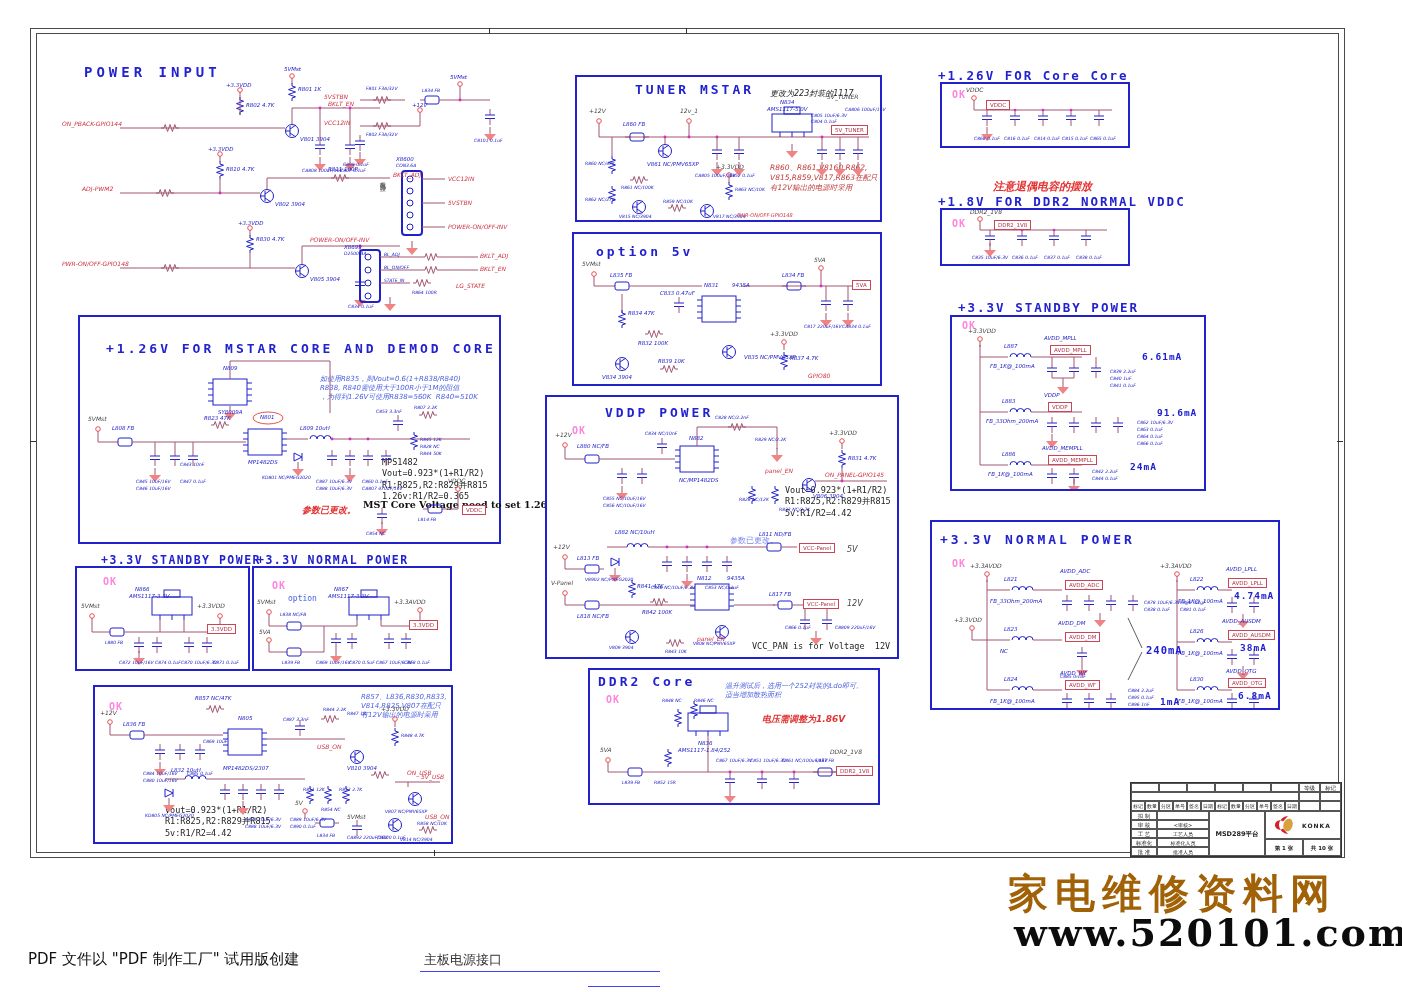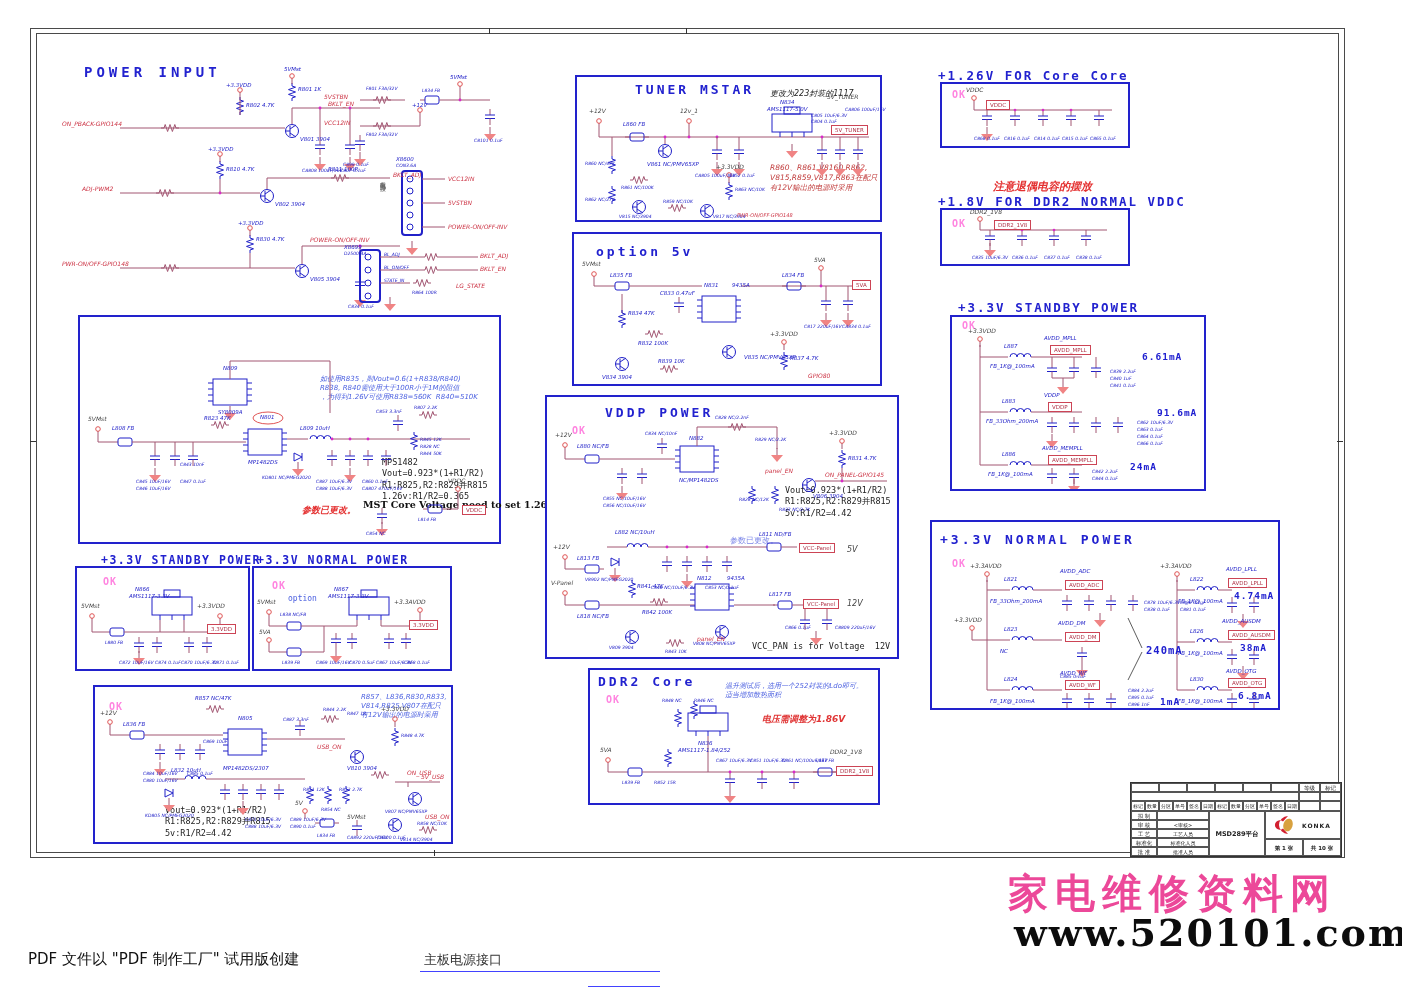--- a/index.html
+++ b/index.html
@@ -33,21 +33,21 @@
   .optb{position:absolute;color:#4a5fe0;font:8px "DejaVu Sans Mono",monospace}
   
   svg.cs{position:absolute;left:0;top:0;pointer-events:none}
   .w{stroke:#a25672;stroke-width:1;fill:none}
   .bs{stroke:#2121c8;stroke-width:1;fill:none}
   .rf{fill:#f08484;stroke:none}
   .rs{stroke:#e05555;stroke-width:1;fill:none}
   .dt{fill:#d929c9;stroke:none}
   .blk{stroke:#333;stroke-width:0.8;fill:none}
   
-  .wm1{position:absolute;color:#ec4899;font:bold 40px "DejaVu Serif",serif;letter-spacing:7px;white-space:nowrap}
+  .wm1{position:absolute;color:#a16207;font:bold 40px "DejaVu Serif",serif;letter-spacing:7px;white-space:nowrap}
   .wm2{position:absolute;color:#0c0c0c;font:bold 38px "DejaVu Serif",serif;letter-spacing:2px;white-space:nowrap}
   .foot{position:absolute;color:#111;font-size:15px;white-space:nowrap}
   .foot-tail{position:absolute;color:#333;font-size:13px;white-space:nowrap}
   .bline{position:absolute;background:#4242ff;height:1px}
   
   #tblock{position:absolute;left:1130px;top:782px;width:210px;height:73px;border:1px solid #333;font-size:5px;color:#222;background:#fff}
   #tblock .cell{position:absolute;border:0.5px solid #555;box-sizing:border-box;text-align:center;overflow:hidden;line-height:9px}
   #tblock .lbl{font-size:5.5px}
   .kred{fill:#d22030}
   .kgold{fill:#d8a13f}
@@ -498,20 +498,21 @@
     <i class="pb" style="left:36px;top:154px">FB_1K@_100mA</i>
     <i class="pb" style="left:90px;top:128px">AVDD_MEMPLL</i>
     <span class="netbox" style="left:96px;top:138px">AVDD_MEMPLL</span>
     <i class="pb pb4" style="left:140px;top:152px">C842 2.2uF</i>
     <i class="pb pb4" style="left:140px;top:159px">C844 0.1uF</i>
     <span class="cur" style="left:178px;top:144px">24mA</span>
   </div>
 
   
   <div class="sec" style="left:78px;top:315px;width:419px;height:225px">
+    <span class="t t13" style="left:26px;top:24px">+1.26V FOR MSTAR CORE AND DEMOD CORE</span>
     <i class="nb" style="left:240px;top:58px;font-size:7px">如使用R835，则Vout=0.6(1+R838/R840)
 R838, R840需使用大于100R小于1M的阻值
 ，为得到1.26V可使用R838=560K  R840=510K</i>
     <span class="fm" style="left:302px;top:140px">MPS1482
 Vout=0.923*(1+R1/R2)
 R1:R825,R2:R829并R815
 1.26v:R1/R2=0.365</span>
     <span class="bold-note" style="left:283px;top:182px">MST Core Voltage need to set 1.26V</span>
     <i class="nr" style="left:222px;top:188px;font-size:9px;font-weight:bold">参数已更改。</i>
     <svg class="cs" width="419" height="225">

